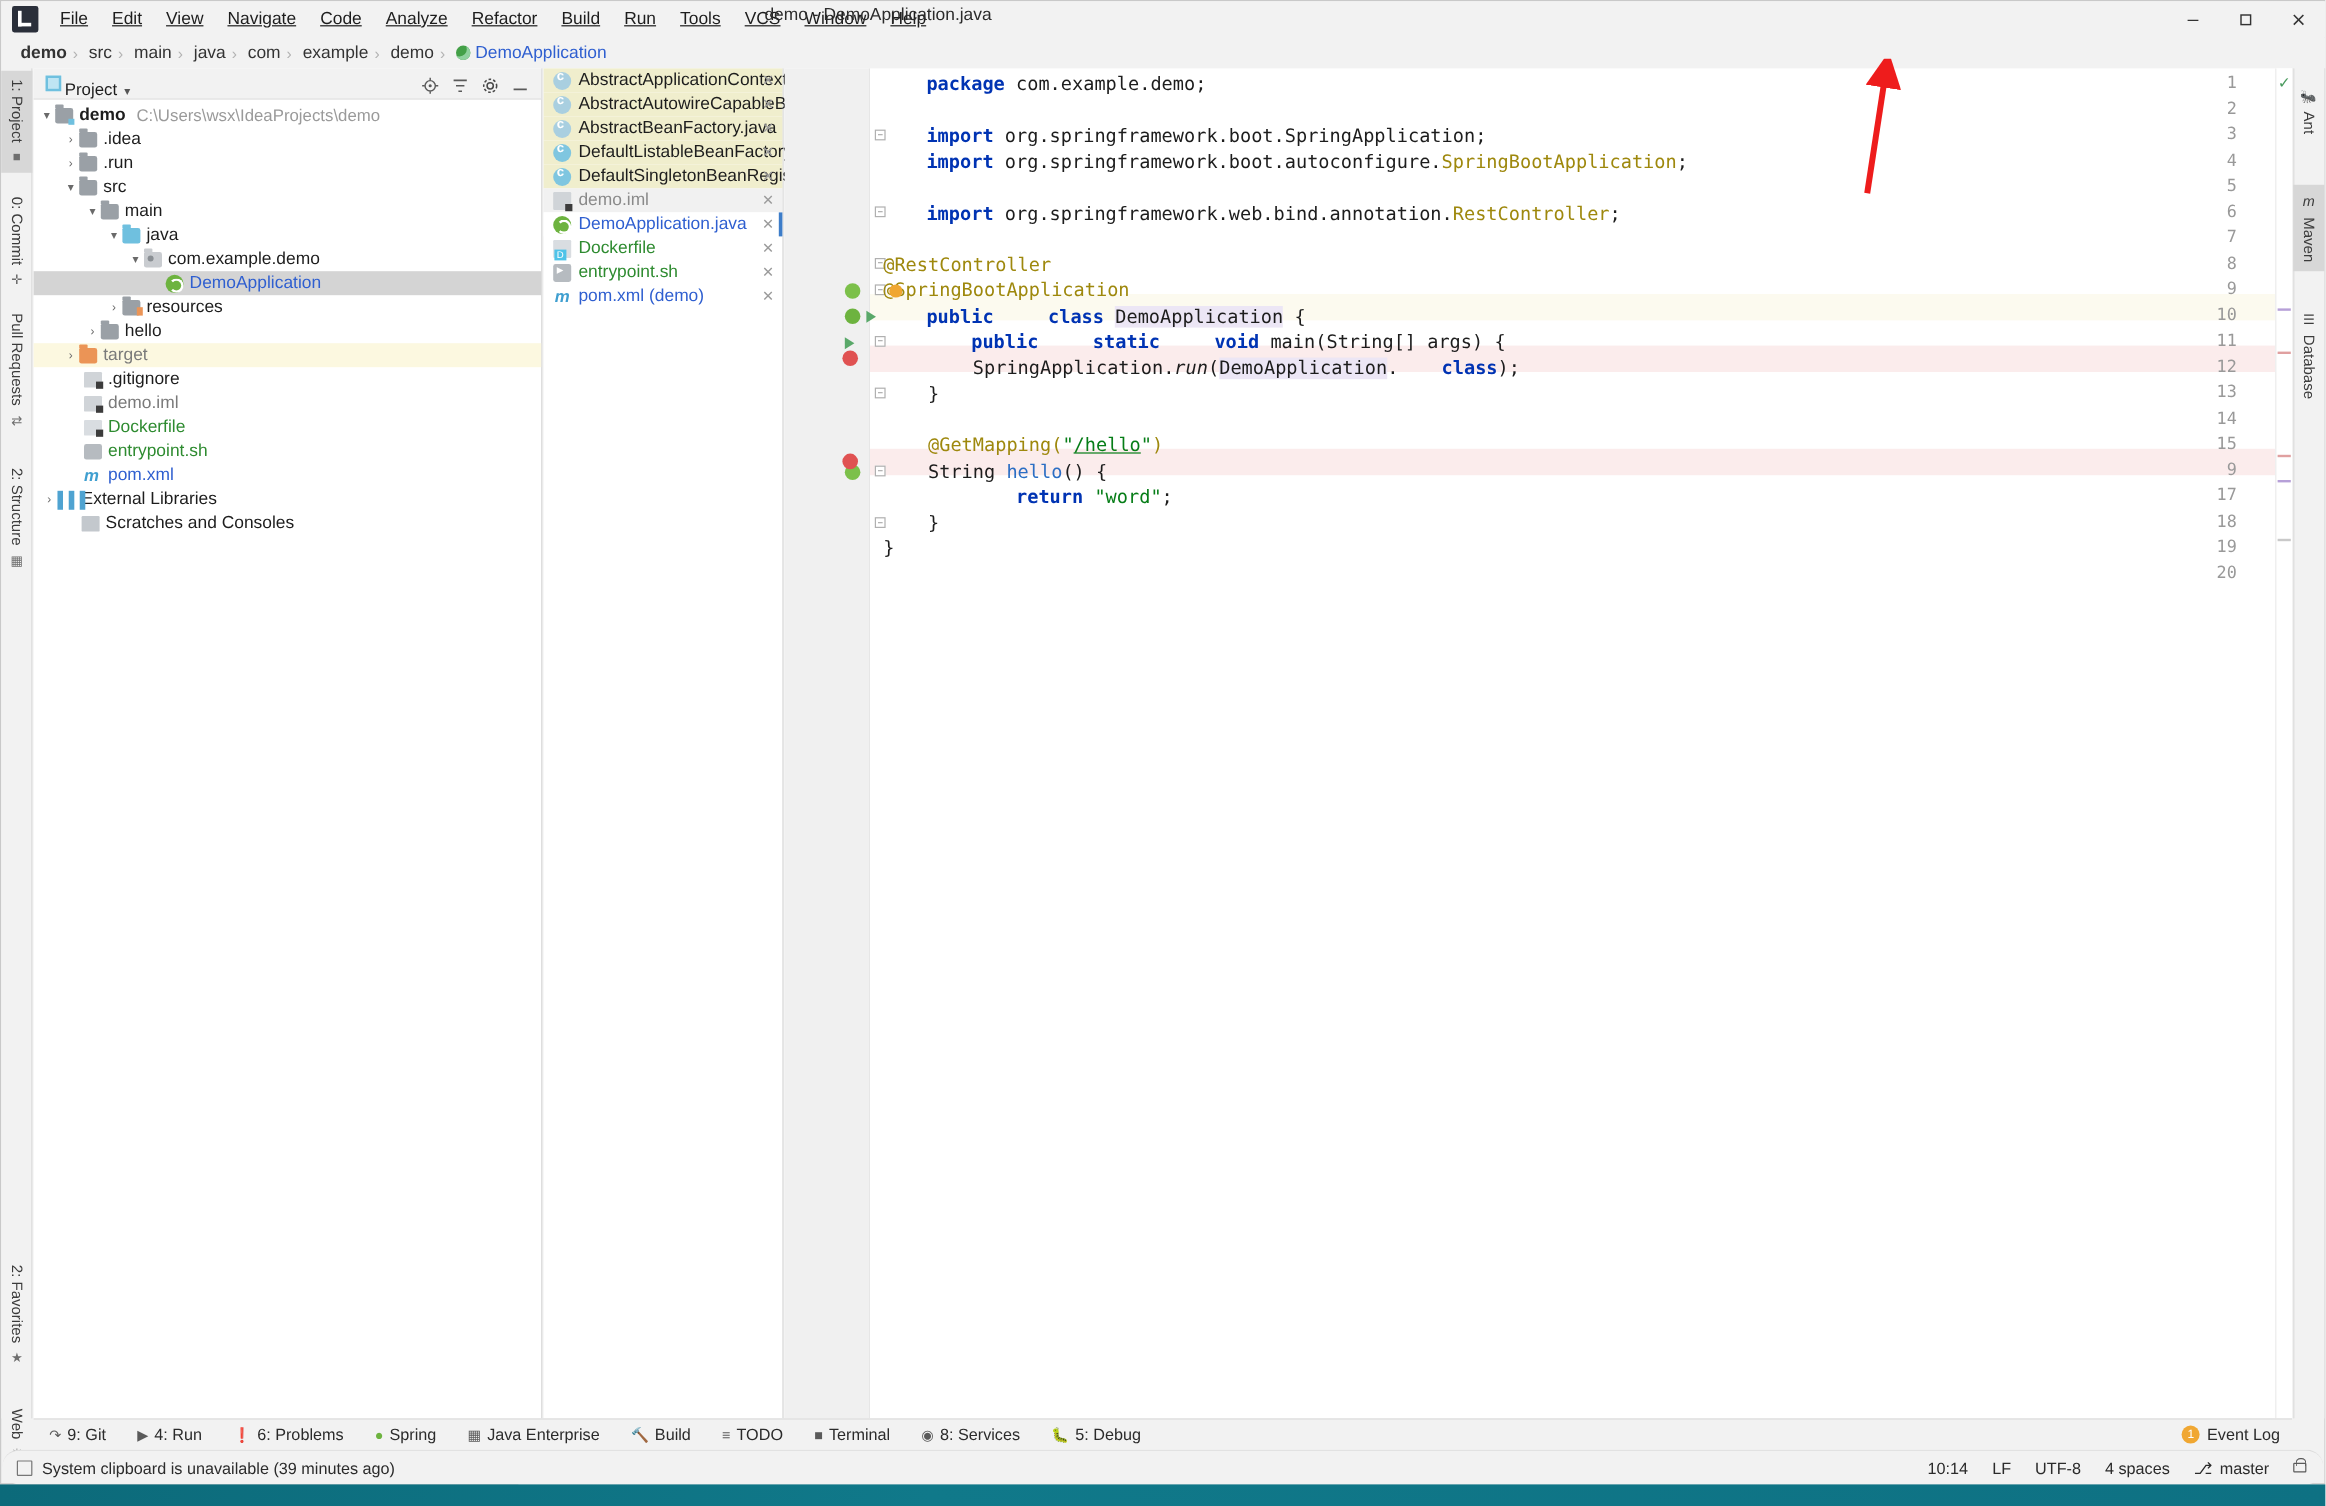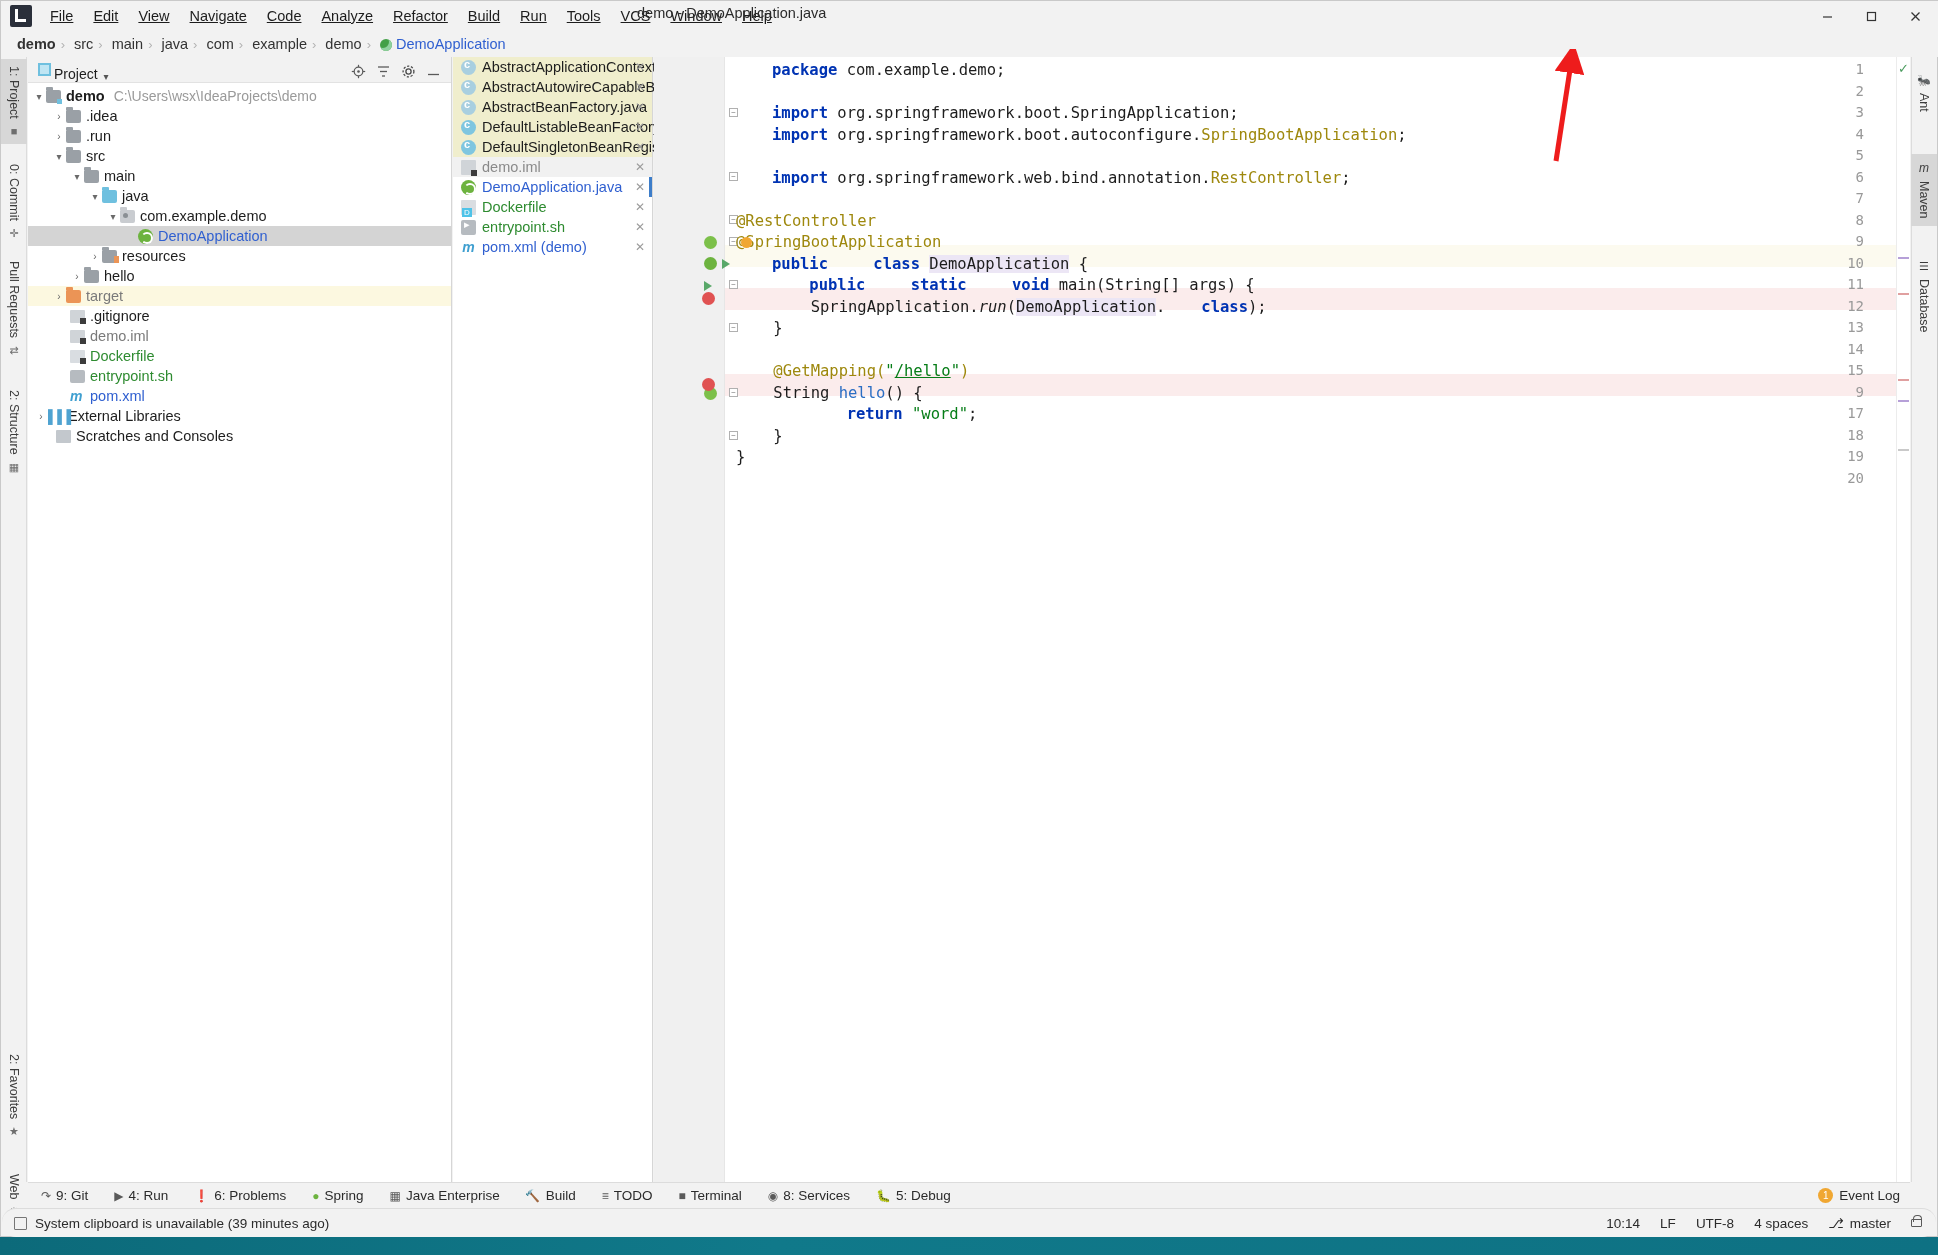--- a/index.html
+++ b/index.html
@@ -509,21 +509,21 @@
       </div>
       <div class="row" style="padding-left:42px">
         <span class="fico" style="color:#3f9fd0;font-style:italic;font-weight:bold;font-size:14px;line-height:13px;">m</span>
         <span class="lbl blue">pom.xml</span>
       </div>
       <div class="row" style="padding-left:6px">
         <span class="arrow">›</span>
         <span class="fico" style="color:#4fa3d1;font-size:13px;line-height:13px;">▌▌▌</span>
         <span class="lbl">External Libraries</span>
       </div>
-      <div class="row" style="padding-left:28px">
+      <div class="row" style="padding-left:40px">
         <span class="fico" style="background:#c3c8cd;border-radius:1px;"></span>
         <span class="lbl">Scratches and Consoles</span>
       </div>
     </div>
   </div>
 
   <div class="ftabs">
     <div class="ftab lib" style="top:0">
       <span class="tico java dim"></span>
       <span>AbstractApplicationContext.java</span>

